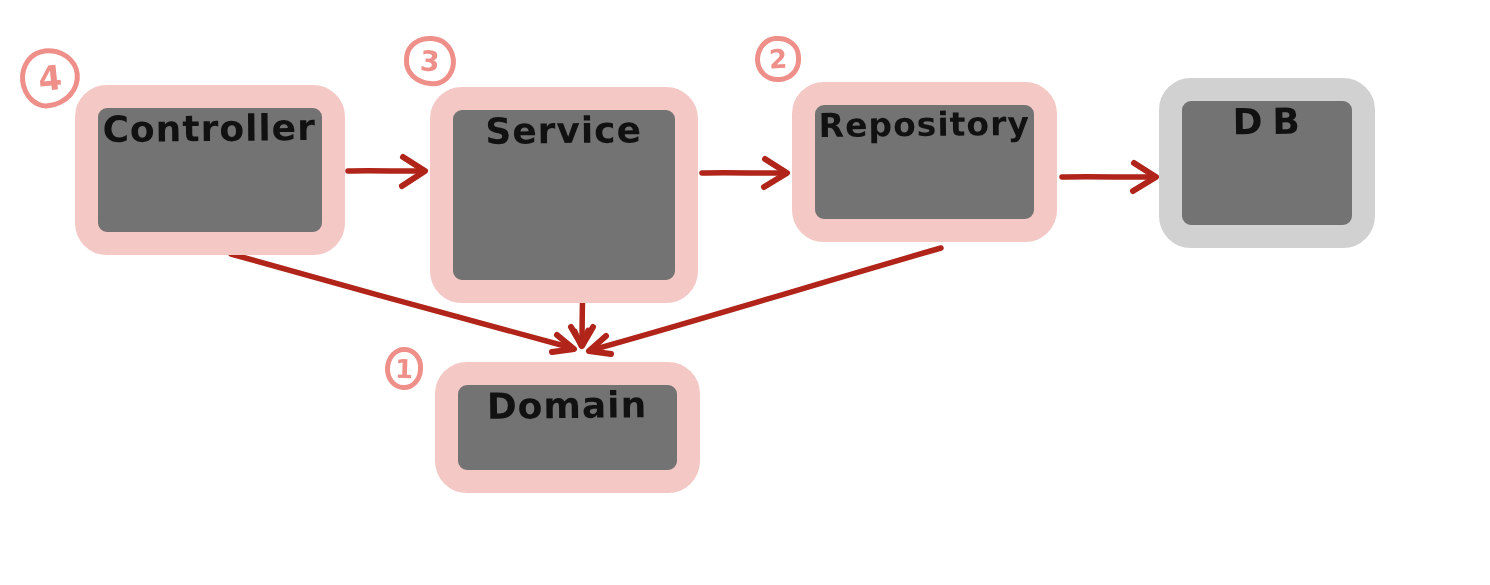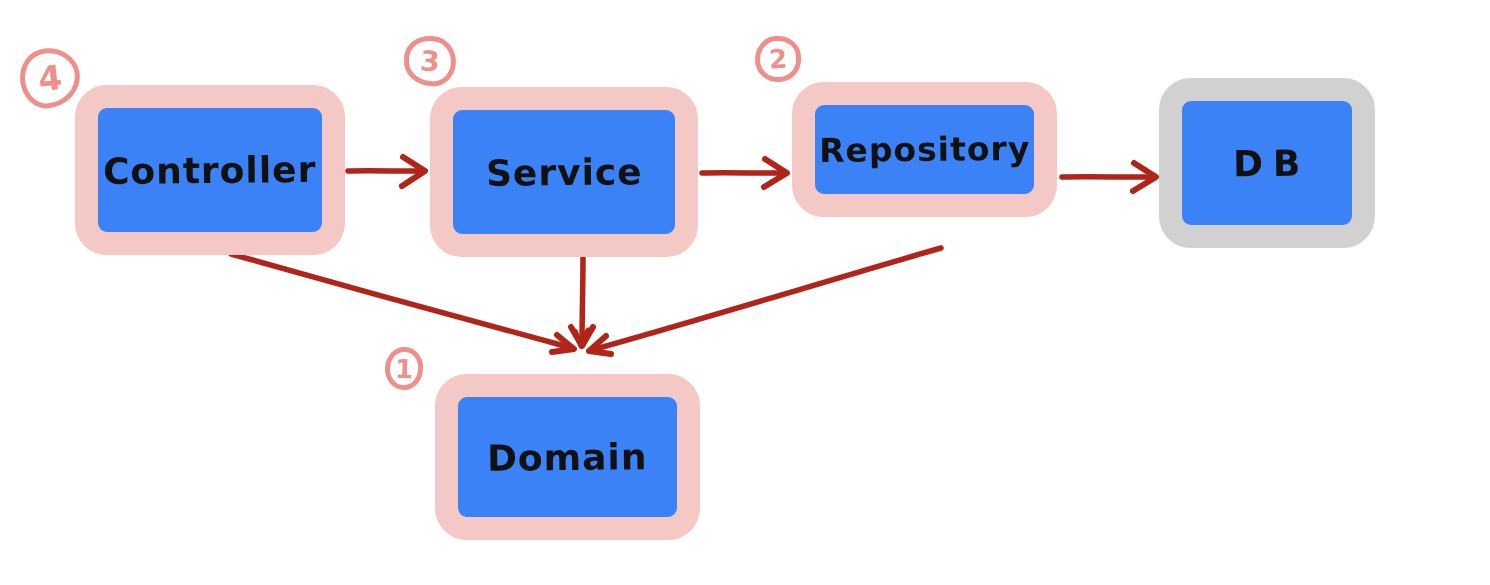--- a/index.html
+++ b/index.html
@@ -20,23 +20,22 @@
     left: 0; top: 0;
     width: 1490px;
     height: 585px;
     pointer-events: none;
   }
   .node {
     position: absolute;
     box-sizing: border-box;
     border: 23px solid #f4c8c5;
     border-radius: 32px;
-    background: #3b82f6;
+    background: #737373;
     display: flex;
-    align-items: center;
     justify-content: center;
   }
   .node.gray { border-color: #d1d1d1; }
   .node-label {
     font-size: 36px;
     font-weight: bold;
     color: #111111;
     letter-spacing: 1px;
     transform: rotate(-0.6deg);
     white-space: nowrap;
@@ -101,33 +100,33 @@
 
       <path stroke-width="5.5" d="M941,248 C830,280 700,320 592,350"></path>
       <path stroke-width="6" d="M606,336 L589,351 L611,354"></path>
     </g>
   </svg>
 
   <div class="node" style="left:75px; top:85px; width:270px; height:170px;">
     <span class="node-label">Controller</span>
   </div>
 
-  <div class="node" style="left:430px; top:87px; width:268px; height:170px;">
+  <div class="node" style="left:430px; top:87px; width:268px; height:216px;">
     <span class="node-label">Service</span>
   </div>
 
-  <div class="node" style="left:792px; top:82px; width:265px; height:135px;">
+  <div class="node" style="left:792px; top:82px; width:265px; height:160px;">
     <span class="node-label small">Repository</span>
   </div>
 
   <div class="node gray" style="left:1159px; top:78px; width:216px; height:170px;">
     <span class="node-label spread">DB</span>
   </div>
 
-  <div class="node" style="left:435px; top:374px; width:265px; height:166px;">
+  <div class="node" style="left:435px; top:362px; width:265px; height:131px;">
     <span class="node-label">Domain</span>
   </div>
 
   <div class="badge badge-4">
     <span>4</span>
   </div>
   <div class="badge badge-3">
     <span>3</span>
   </div>
   <div class="badge badge-2">

